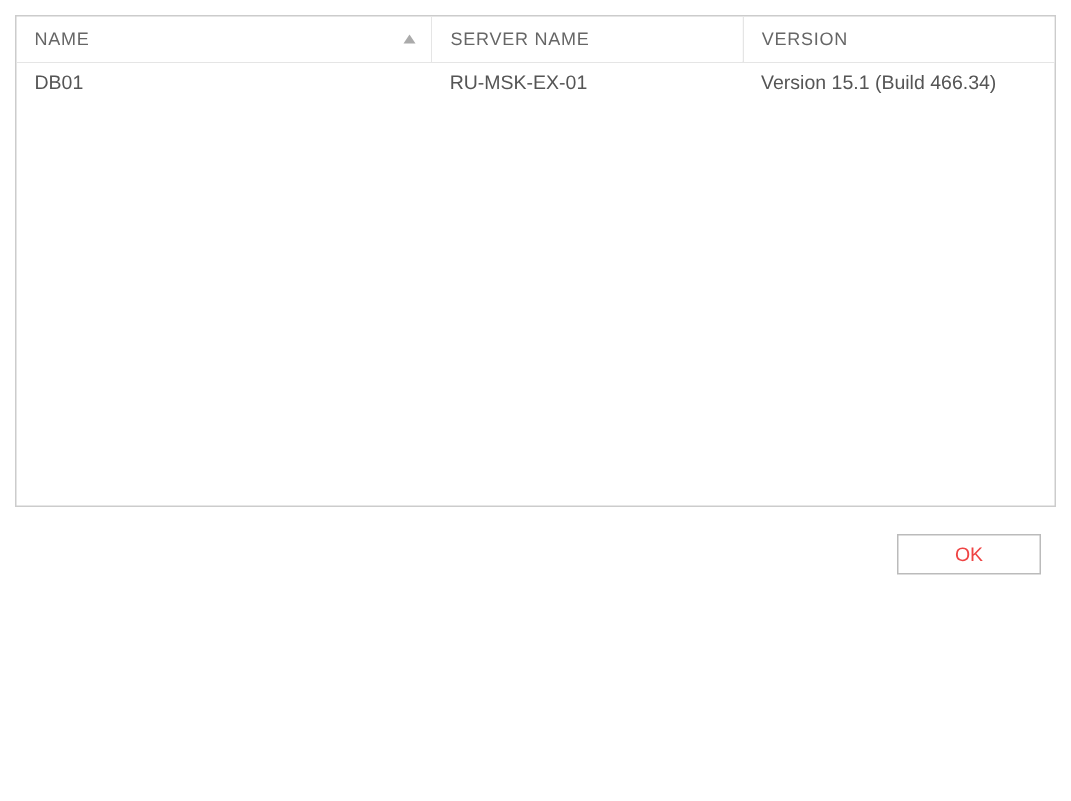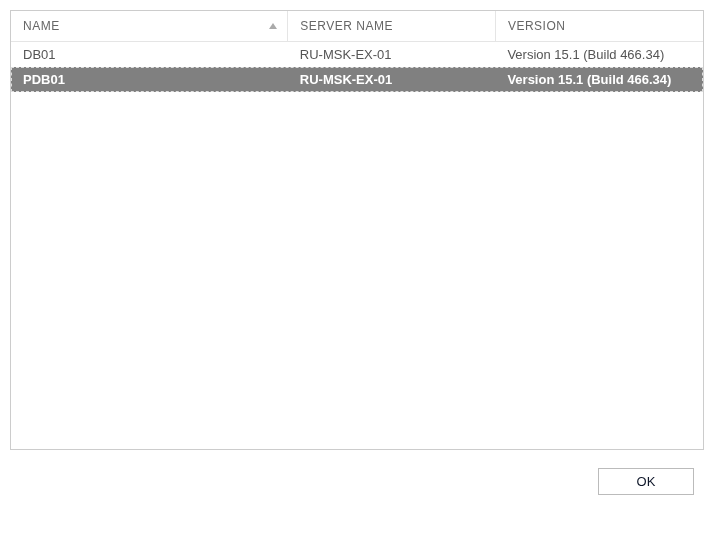--- a/index.html
+++ b/index.html
@@ -8,21 +8,21 @@
       font-size: 13px;
       color: #555;
       background: #fff;
       width: 714px;
       height: 534px;
       padding: 10px;
     }
     .table-container {
       border: 1px solid #ccc;
       width: 100%;
-      height: 440px;
+      height: 328px;
       overflow: hidden;
       background: #fff;
     }
     table {
       width: 100%;
       border-collapse: collapse;
       table-layout: fixed;
     }
     thead th {
       text-align: left;
@@ -71,21 +71,21 @@
       justify-content: flex-end;
       gap: 10px;
       margin-top: 18px;
       padding-right: 10px;
     }
     .btn {
       min-width: 96px;
       padding: 5px 18px;
       border: 1px solid #bbb;
       background: #fff;
-      color: #0f172a;
+      color: #ef4444;
       font-family: inherit;
       font-size: 13px;
       cursor: pointer;
     }
   </style>
 </head>
 <body>
 
 <div class="table-container">
   <table>
@@ -107,24 +107,19 @@
           <span>VERSION</span>
         </th>
       </tr>
     </thead>
     <tbody>
         <tr>
           <td>DB01</td>
           <td>RU-MSK-EX-01</td>
           <td>Version 15.1 (Build 466.34)</td>
         </tr>
-        <tr class="selected">
-          <td>PDB01</td>
-          <td>RU-MSK-EX-01</td>
-          <td>Version 15.1 (Build 466.34)</td>
-        </tr>
       </tbody>
   </table>
 </div>
 
 <div class="button-row">
   <button class="btn">OK</button>
 </div>
 
 </body></html>

